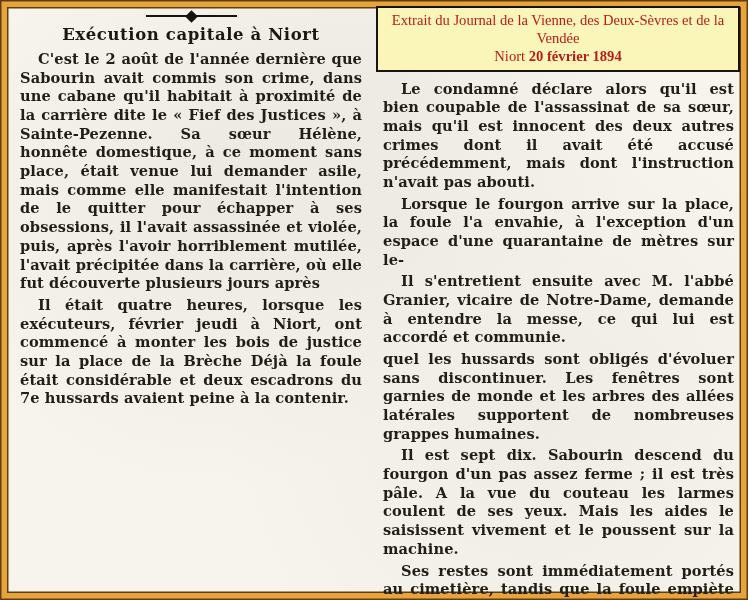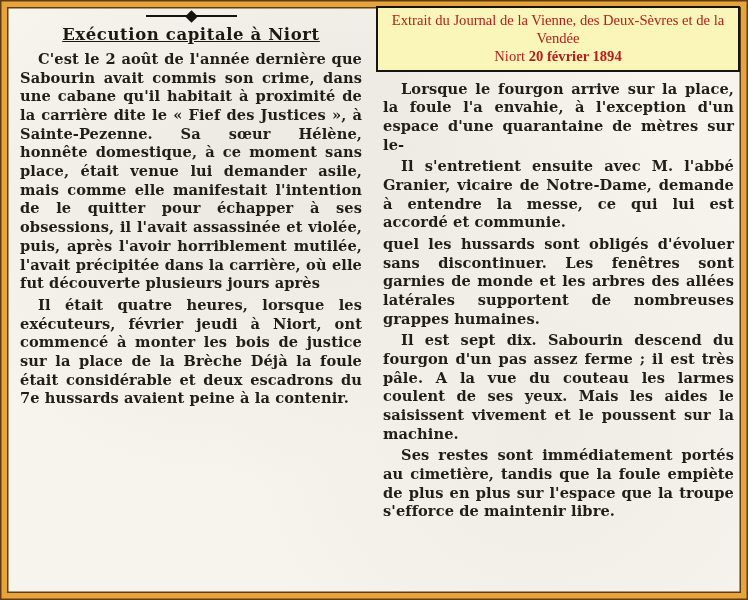--- a/index.html
+++ b/index.html
@@ -36,21 +36,20 @@
   .orn-line{width:42px;height:2px;background:#15130f;}
   .orn-diamond{width:9px;height:9px;background:#15130f;transform:rotate(45deg);margin:0 -1px;}
 
   .headline{
     text-align:center;
     font-size:16.5px;
     font-weight:700;
     letter-spacing:.6px;
     margin:0 0 5px;
     color:#1b1813;
-    text-decoration:underline;
   }
 
   p.body-par{margin:0 0 3px;text-indent:18px;}
   p.no-indent{text-indent:0;}
   p.gap-above{}
 
   
   .note-box{
     background:#faf5b8;
     border:2px solid #171310;
@@ -87,20 +86,21 @@
       </div>
   </div>
 
   <div class="col col-right">
     <div class="note-box">
       <span class="note-line">Extrait du Journal de la Vienne, des Deux-Sèvres et de la Vendée</span>
       <span class="note-line"><span>Niort </span><span class="note-bold">20 février 1894</span></span>
     </div>
     <div>
 
+    <p class="body-par">Le condamné déclare alors qu'il est bien coupable de l'assassinat de sa sœur, mais qu'il est innocent des deux autres crimes dont il avait été accusé précédemment, mais dont l'instruction n'avait pas abouti.</p>
         <p class="body-par">Lorsque le fourgon arrive sur la place, la foule l'a envahie, à l'exception d'un espace d'une quarantaine de mètres sur le-</p>
         <p class="body-par">Il s'entretient ensuite avec M. l'abbé Granier, vicaire de Notre-Dame, demande à entendre la messe, ce qui lui est accordé et communie.</p>
         <p class="body-par no-indent gap-above">quel les hussards sont obligés d'évoluer sans discontinuer. Les fenêtres sont garnies de monde et les arbres des allées latérales supportent de nombreuses grappes humaines.</p>
         <p class="body-par">Il est sept dix. Sabourin descend du fourgon d'un pas assez ferme ; il est très pâle. A la vue du couteau les larmes coulent de ses yeux. Mais les aides le saisissent vivement et le poussent sur la machine.</p>
         <p class="body-par">Ses restes sont immédiatement portés au cimetière, tandis que la foule empiète de plus en plus sur l'espace que la troupe s'efforce de maintenir libre.</p>
       </div>
 
   </div>
 
 </div>

